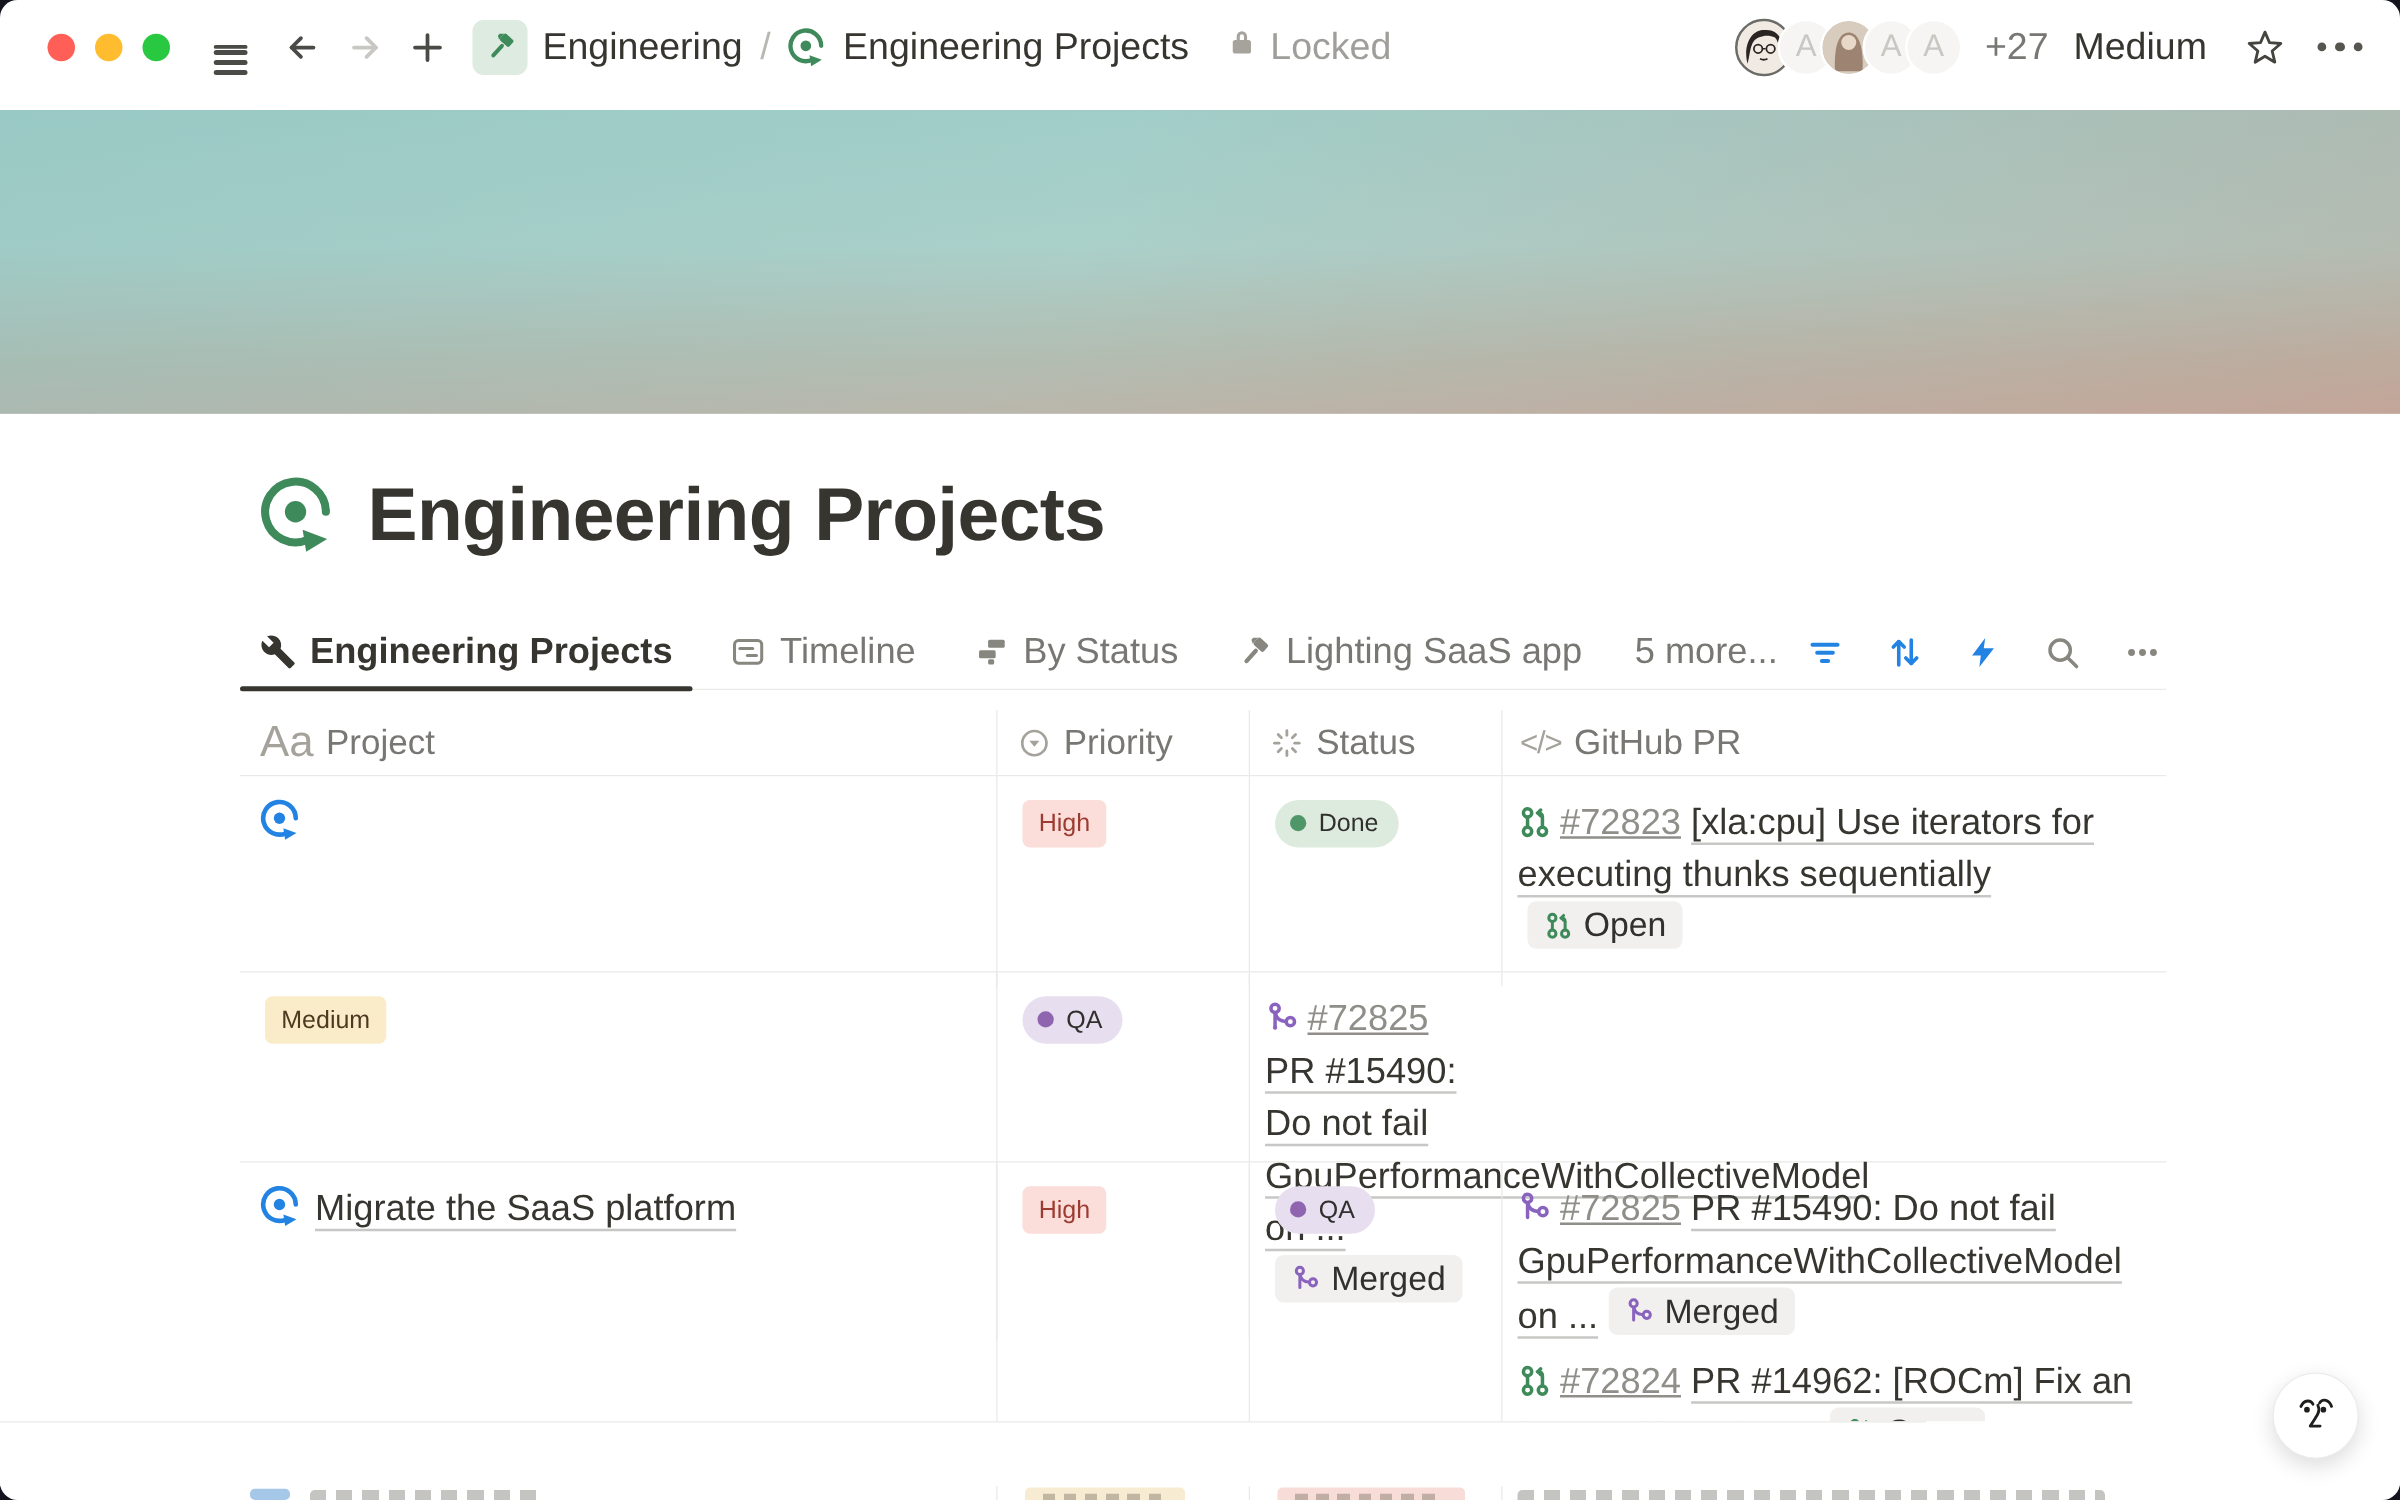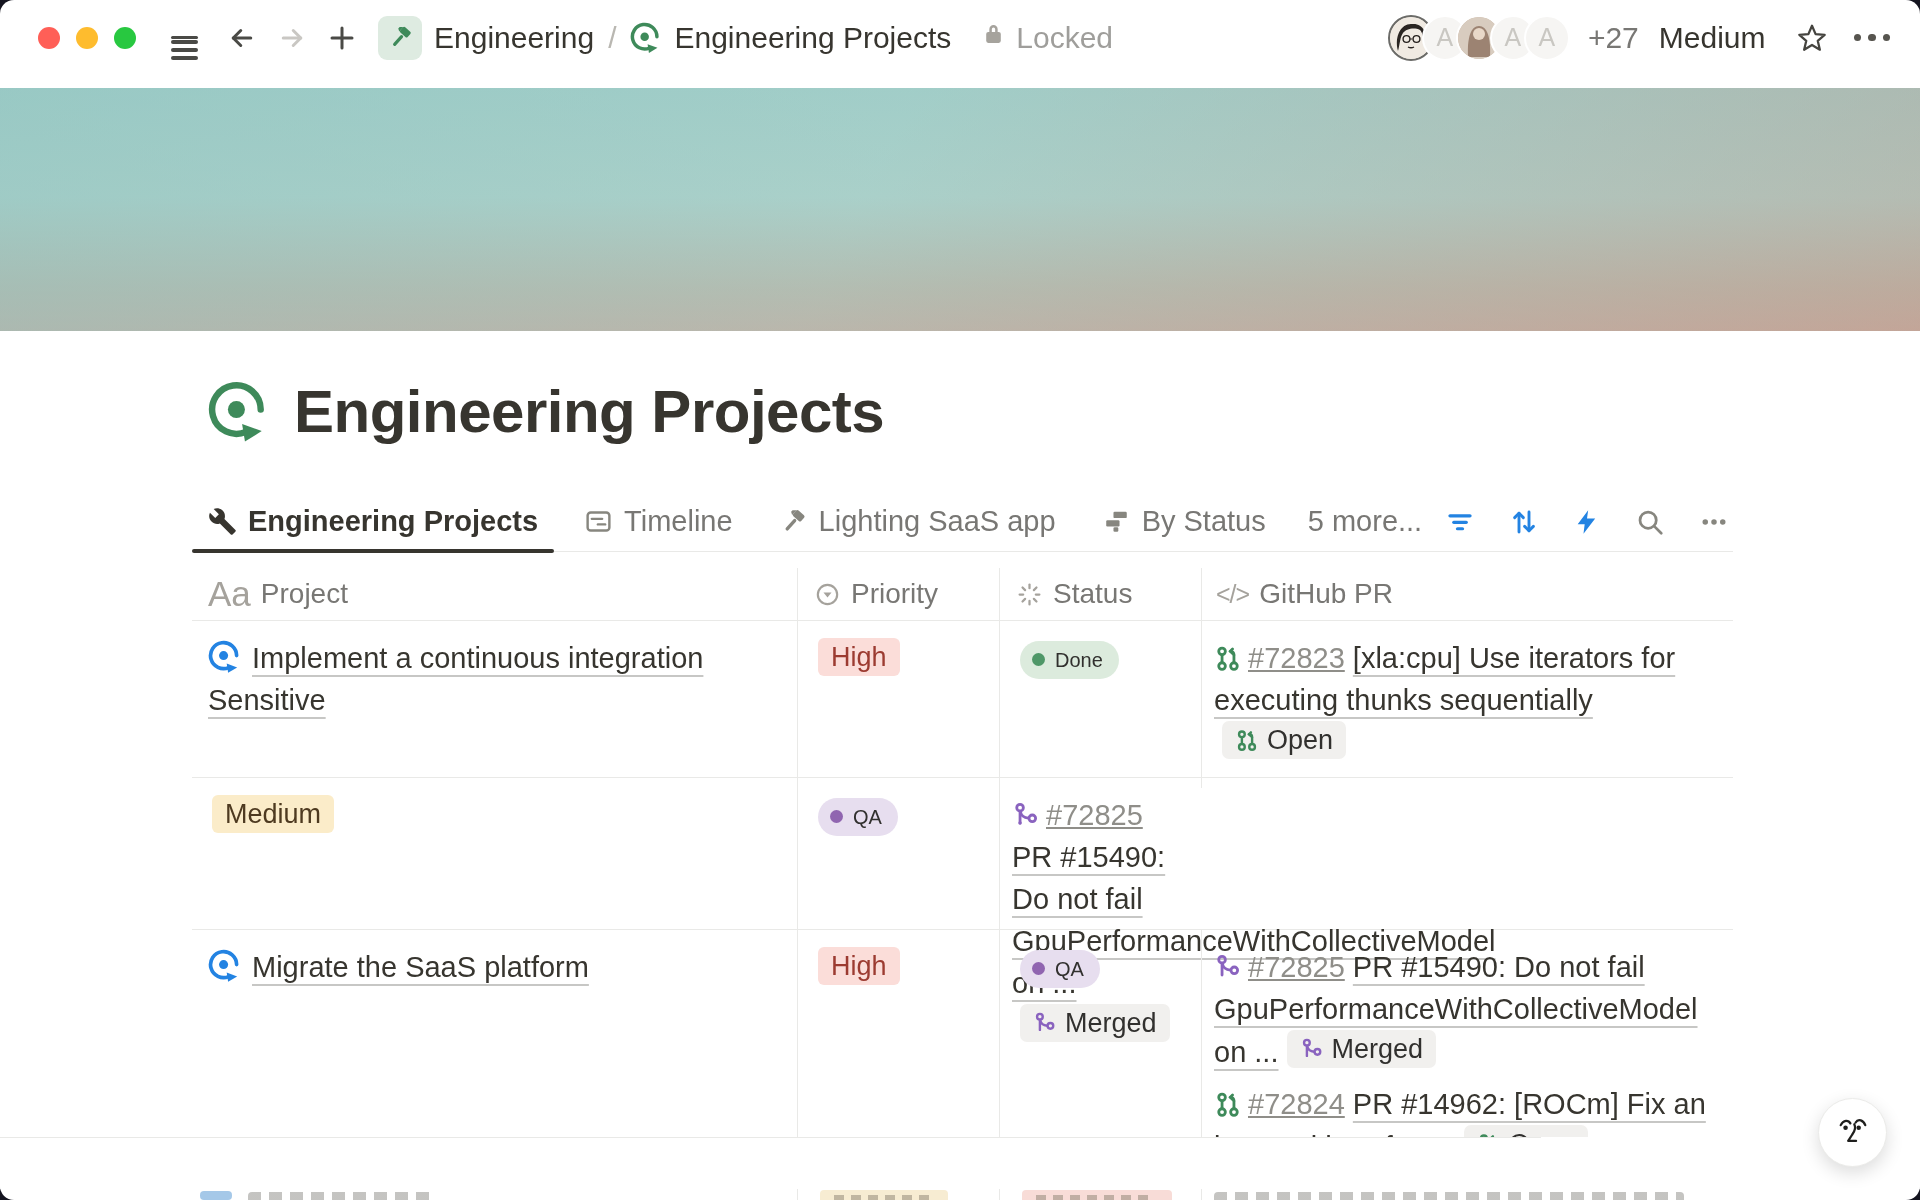--- a/index.html
+++ b/index.html
@@ -68,21 +68,21 @@
   .th:last-child{border-right:none;padding-left:14px;}
   .aa{font-size:35px;color:#A5A29C;}
   .codeglyph{font-size:25px;color:#A5A29C;letter-spacing:-1px;}
   .trow{border-bottom:1px solid var(--divider);font-size:29px;line-height:42px;}
   .trow:last-child{border-bottom:none;}
   .td{padding:16px 16px 18px 16px;border-right:1px solid var(--divider);}
   .td:last-child{border-right:none;padding-left:12px;}
   .td.mid{padding-left:20px;padding-top:14px;}
   .proj-ic{display:inline-block;vertical-align:-6px;margin-right:10px;}
   .rowlink{color:var(--text);text-decoration:underline;text-decoration-color:rgba(55,53,47,.28);text-decoration-thickness:2px;text-underline-offset:7px;cursor:pointer;}
-  .tag{display:inline-block;font-size:27px;line-height:38px;padding:0 13px;border-radius:6px;cursor:pointer;}
+  .tag{display:inline-block;font-size:20px;line-height:38px;padding:0 13px;border-radius:6px;cursor:pointer;}
   .tag.red{background:#FBDDD9;color:#9C3B31;}
   .tag.yellow{background:#FBECC9;color:#4E3A20;}
   .pill{display:inline-flex;align-items:center;gap:10px;font-size:20px;line-height:38px;padding:0 16px 0 12px;border-radius:20px;color:#31302E;cursor:pointer;}
   .pill .dot{width:13px;height:13px;border-radius:50%;display:inline-block;}
   .pill.green{background:#DCEBDD;}.pill.green .dot{background:#4F9768;}
   .pill.purple{background:#E7DEEF;}.pill.purple .dot{background:#9065B0;}
   .pr{margin-bottom:6px;}
   .pr + .pr{margin-top:10px;}
   .pr .prnum{color:var(--prgray);text-decoration:underline;}
   .pr .pric{display:inline-block;vertical-align:-4px;margin-right:6px;}
@@ -238,35 +238,35 @@
     <div class="tab">
       <svg width="29" height="29" viewBox="0 0 24 24" fill="none" stroke="#87867F" stroke-width="2" stroke-linecap="round">
           <rect x="3" y="4.5" width="18" height="15" rx="2.6"></rect>
           <path d="M6.5 9.8h8.5"></path>
           <path d="M11.5 14.4h6"></path>
         </svg>
       <span>Timeline</span>
     </div>
     <div class="tab">
       <svg width="29" height="29" viewBox="0 0 24 24" fill="#87867F">
+          <rect x="9.5" y="4" width="11" height="5.2" rx="1"></rect>
+          <rect x="3.5" y="11" width="11" height="5.2" rx="1"></rect>
+          <rect x="9.5" y="16.8" width="4" height="3.6" rx="1"></rect>
+        </svg>
+      <span>By Status</span>
+    </div>
+    <div class="tab">
+      <svg width="29" height="29" viewBox="0 0 24 24" fill="#87867F">
           <g transform="rotate(42 12 12)">
             <rect x="7.6" y="2.4" width="8.8" height="6.4" rx="1.4"></rect>
             <path d="M7.6 3.4 5.2 5.6v1.8l2.4 1.4z"></path>
             <rect x="10.8" y="9.4" width="2.8" height="12" rx="1.4"></rect>
           </g>
         </svg>
       <span>Lighting SaaS app</span>
-    </div>
-    <div class="tab">
-      <svg width="29" height="29" viewBox="0 0 24 24" fill="#87867F">
-          <rect x="9.5" y="4" width="11" height="5.2" rx="1"></rect>
-          <rect x="3.5" y="11" width="11" height="5.2" rx="1"></rect>
-          <rect x="9.5" y="16.8" width="4" height="3.6" rx="1"></rect>
-        </svg>
-      <span>By Status</span>
     </div>
     <span class="moreviews">5 more...</span>
 
     <div class="viewtools">
       <span class="t">
         <svg width="30" height="30" viewBox="0 0 24 24" fill="none" stroke="#2383E2" stroke-width="2.6" stroke-linecap="round">
             <path d="M4 7h16"></path>
             <path d="M7 12.2h10"></path>
             <path d="M10 17.4h4"></path>
           </svg>
@@ -334,21 +334,21 @@
   </div>
 
   <div class="grid trow" style="height:157px;">
     <div class="td">
       <span class="proj-ic" style="color:#2383E2;">
         <svg width="34" height="34" viewBox="0 0 24 24">
             <circle cx="11" cy="11" r="3.2" fill="currentColor"></circle>
             <path d="M20.2 11 A9.2 9.2 0 1 0 14.6 19.5" fill="none" stroke="currentColor" stroke-width="2.6" stroke-linecap="round"></path>
             <path d="M13.2 16.6 L20.6 19.4 L14.2 23.2 Z" fill="currentColor"></path>
           </svg>
-      </span><span class="rowlink">Implement a continuous integration Sensitive</span>
+      </span>
     </div>
     <div class="td mid"><span class="tag red">High</span></div>
     <div class="td mid"><span class="pill green">
           <span class="dot"></span>
           <span>Done</span>
         </span></div>
     <div class="td">
       <div class="pr">
         <span class="pric">
           <svg width="28" height="28" viewBox="0 0 16 16" fill="none" stroke="#3E8A5A" stroke-width="1.6" stroke-linecap="round">

